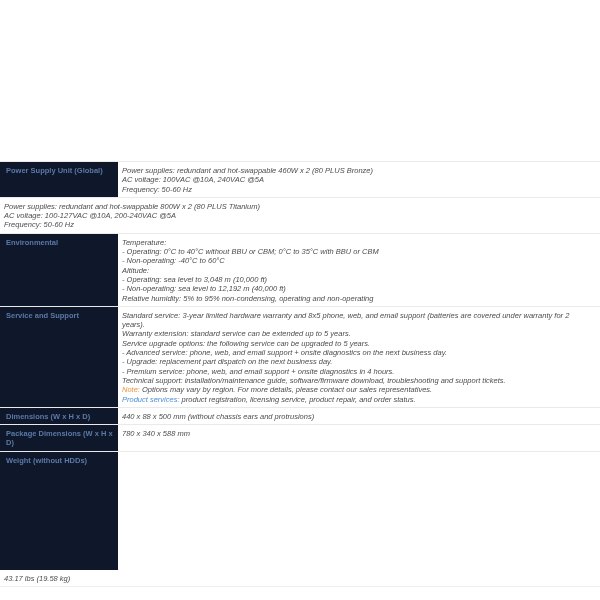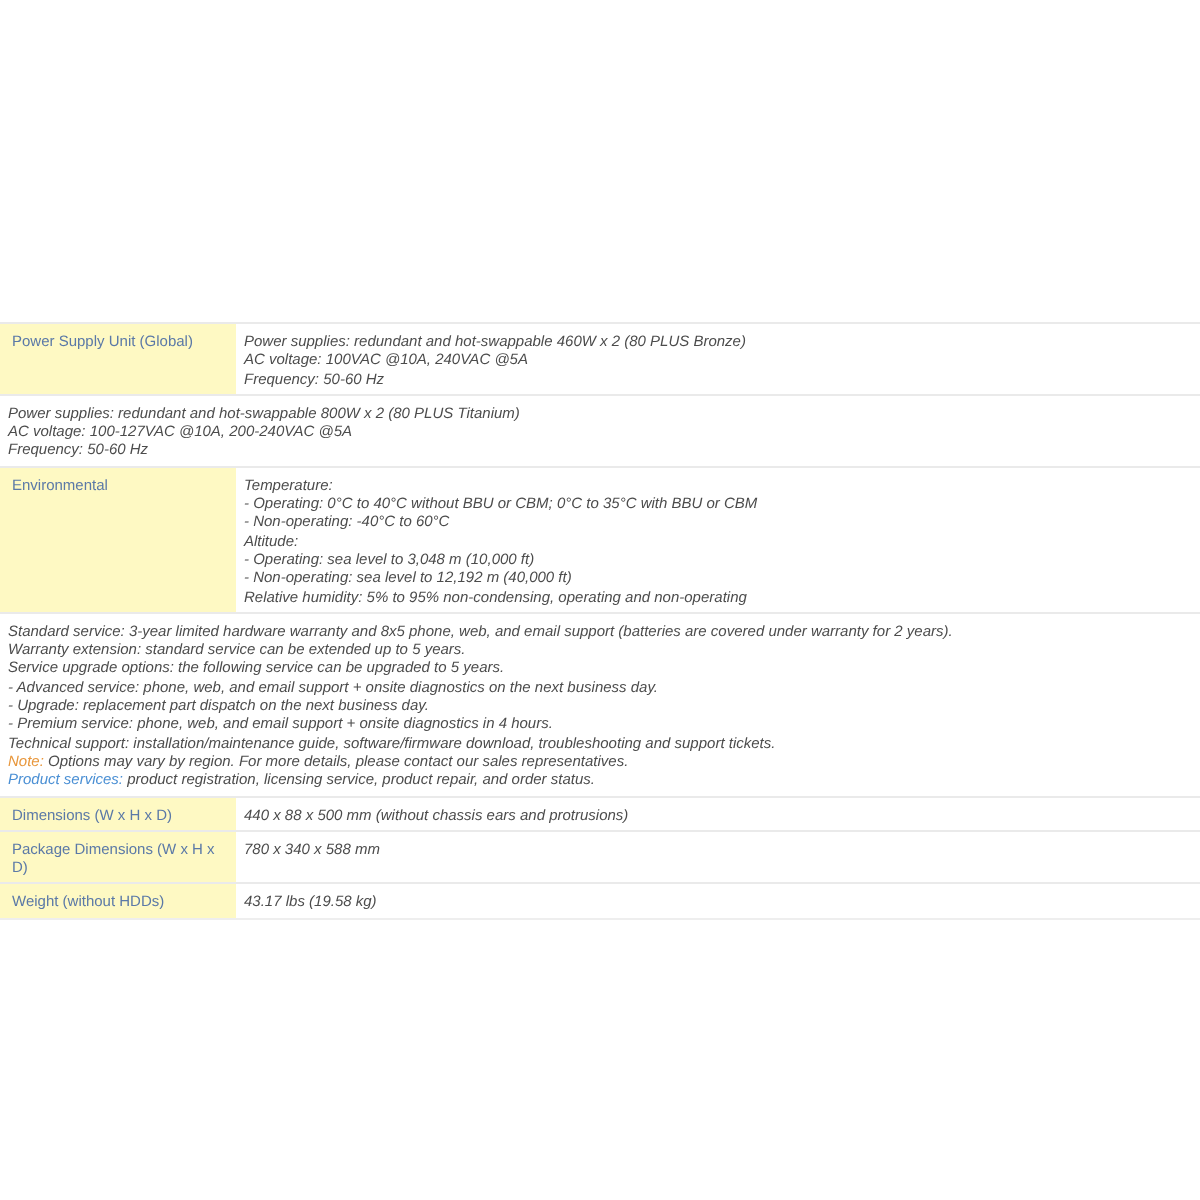--- a/index.html
+++ b/index.html
@@ -18,30 +18,31 @@
     margin-top: 161px;
     width: 600px;
     border-top: 1px solid #eaeaea;
     border-bottom: 1px solid #eeeeee;
   }
   .spec-row {
     display: flex;
     border-bottom: 1px solid #eaeaea;
     min-height: 16px;
   }
-  .spec-row:last-child { border-bottom: none; }
+  .spec-row:last-child { border-bottom: none; flex-direction: column; }
   .label-cell {
     width: 118px;
     flex: 0 0 118px;
-    background: #fef9c3;
+    background: #0f172a;
     color: #5b79a7;
     font-size: 7.5px;
     line-height: 9.3px;
     padding: 4px 4px 3px 6px;
     box-sizing: border-box;
+    font-weight: bold;
   }
   .value-cell {
     flex: 1 1 auto;
     color: #4c4c4c;
     font-size: 7.5px;
     line-height: 9.3px;
     padding: 4px 8px 3px 4px;
     box-sizing: border-box;
     font-style: italic;
   }
@@ -75,20 +76,21 @@
         <div class="value-line">Temperature:</div>
         <div class="value-line">- Operating: 0°C to 40°C without BBU or CBM; 0°C to 35°C with BBU or CBM</div>
         <div class="value-line">- Non-operating: -40°C to 60°C</div>
         <div class="value-line">Altitude:</div>
         <div class="value-line">- Operating: sea level to 3,048 m (10,000 ft)</div>
         <div class="value-line">- Non-operating: sea level to 12,192 m (40,000 ft)</div>
         <div class="value-line">Relative humidity: 5% to 95% non-condensing, operating and non-operating</div>
       </div>
     </div>
     <div class="spec-row">
+      <div class="label-cell">Service and Support</div>
       <div class="value-cell">
         <div class="value-line">Standard service: 3-year limited hardware warranty and 8x5 phone, web, and email support (batteries are covered under warranty for 2 years).</div>
         <div class="value-line">Warranty extension: standard service can be extended up to 5 years.</div>
         <div class="value-line">Service upgrade options: the following service can be upgraded to 5 years.</div>
         <div class="value-line">- Advanced service: phone, web, and email support + onsite diagnostics on the next business day.</div>
         <div class="value-line">- Upgrade: replacement part dispatch on the next business day.</div>
         <div class="value-line">- Premium service: phone, web, and email support + onsite diagnostics in 4 hours.</div>
         <div class="value-line">Technical support: installation/maintenance guide, software/firmware download, troubleshooting and support tickets.</div>
         <div class="value-line"><span class="seg-note">Note:</span><span class="seg-text"> Options may vary by region. For more details, please contact our sales representatives.</span></div>
         <div class="value-line"><span class="seg-link">Product services:</span><span class="seg-text"> product registration, licensing service, product repair, and order status.</span></div>

